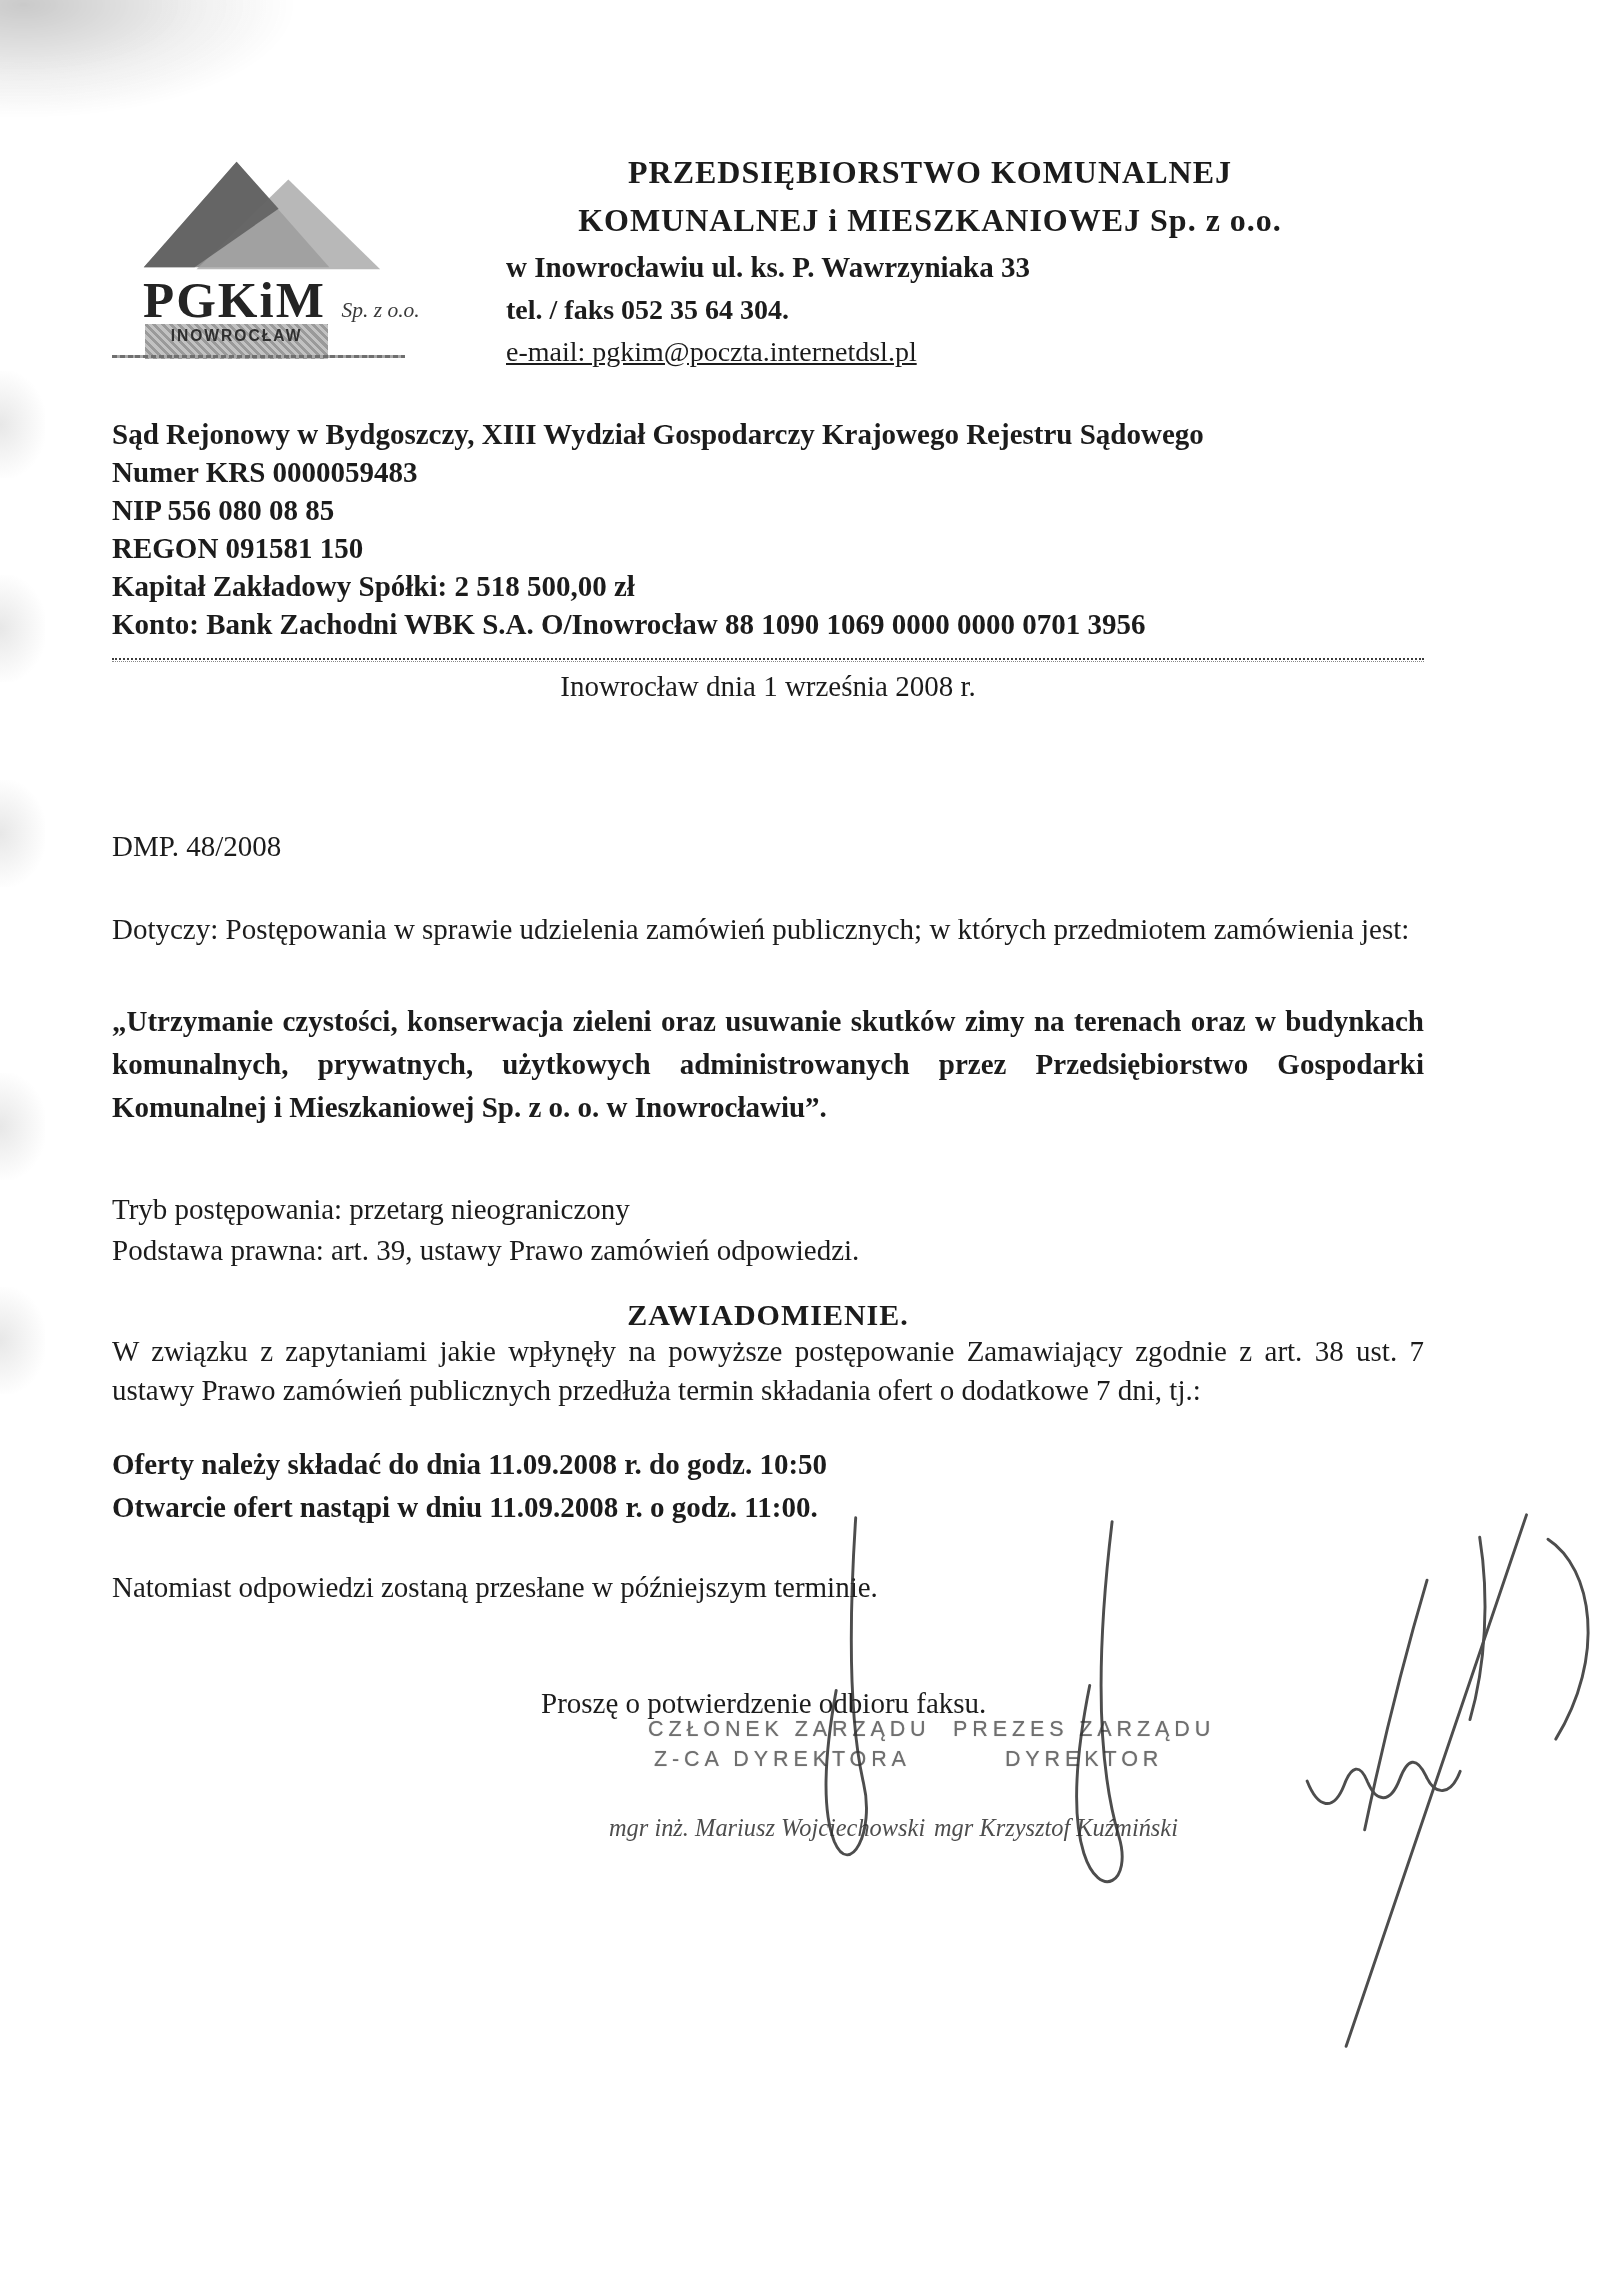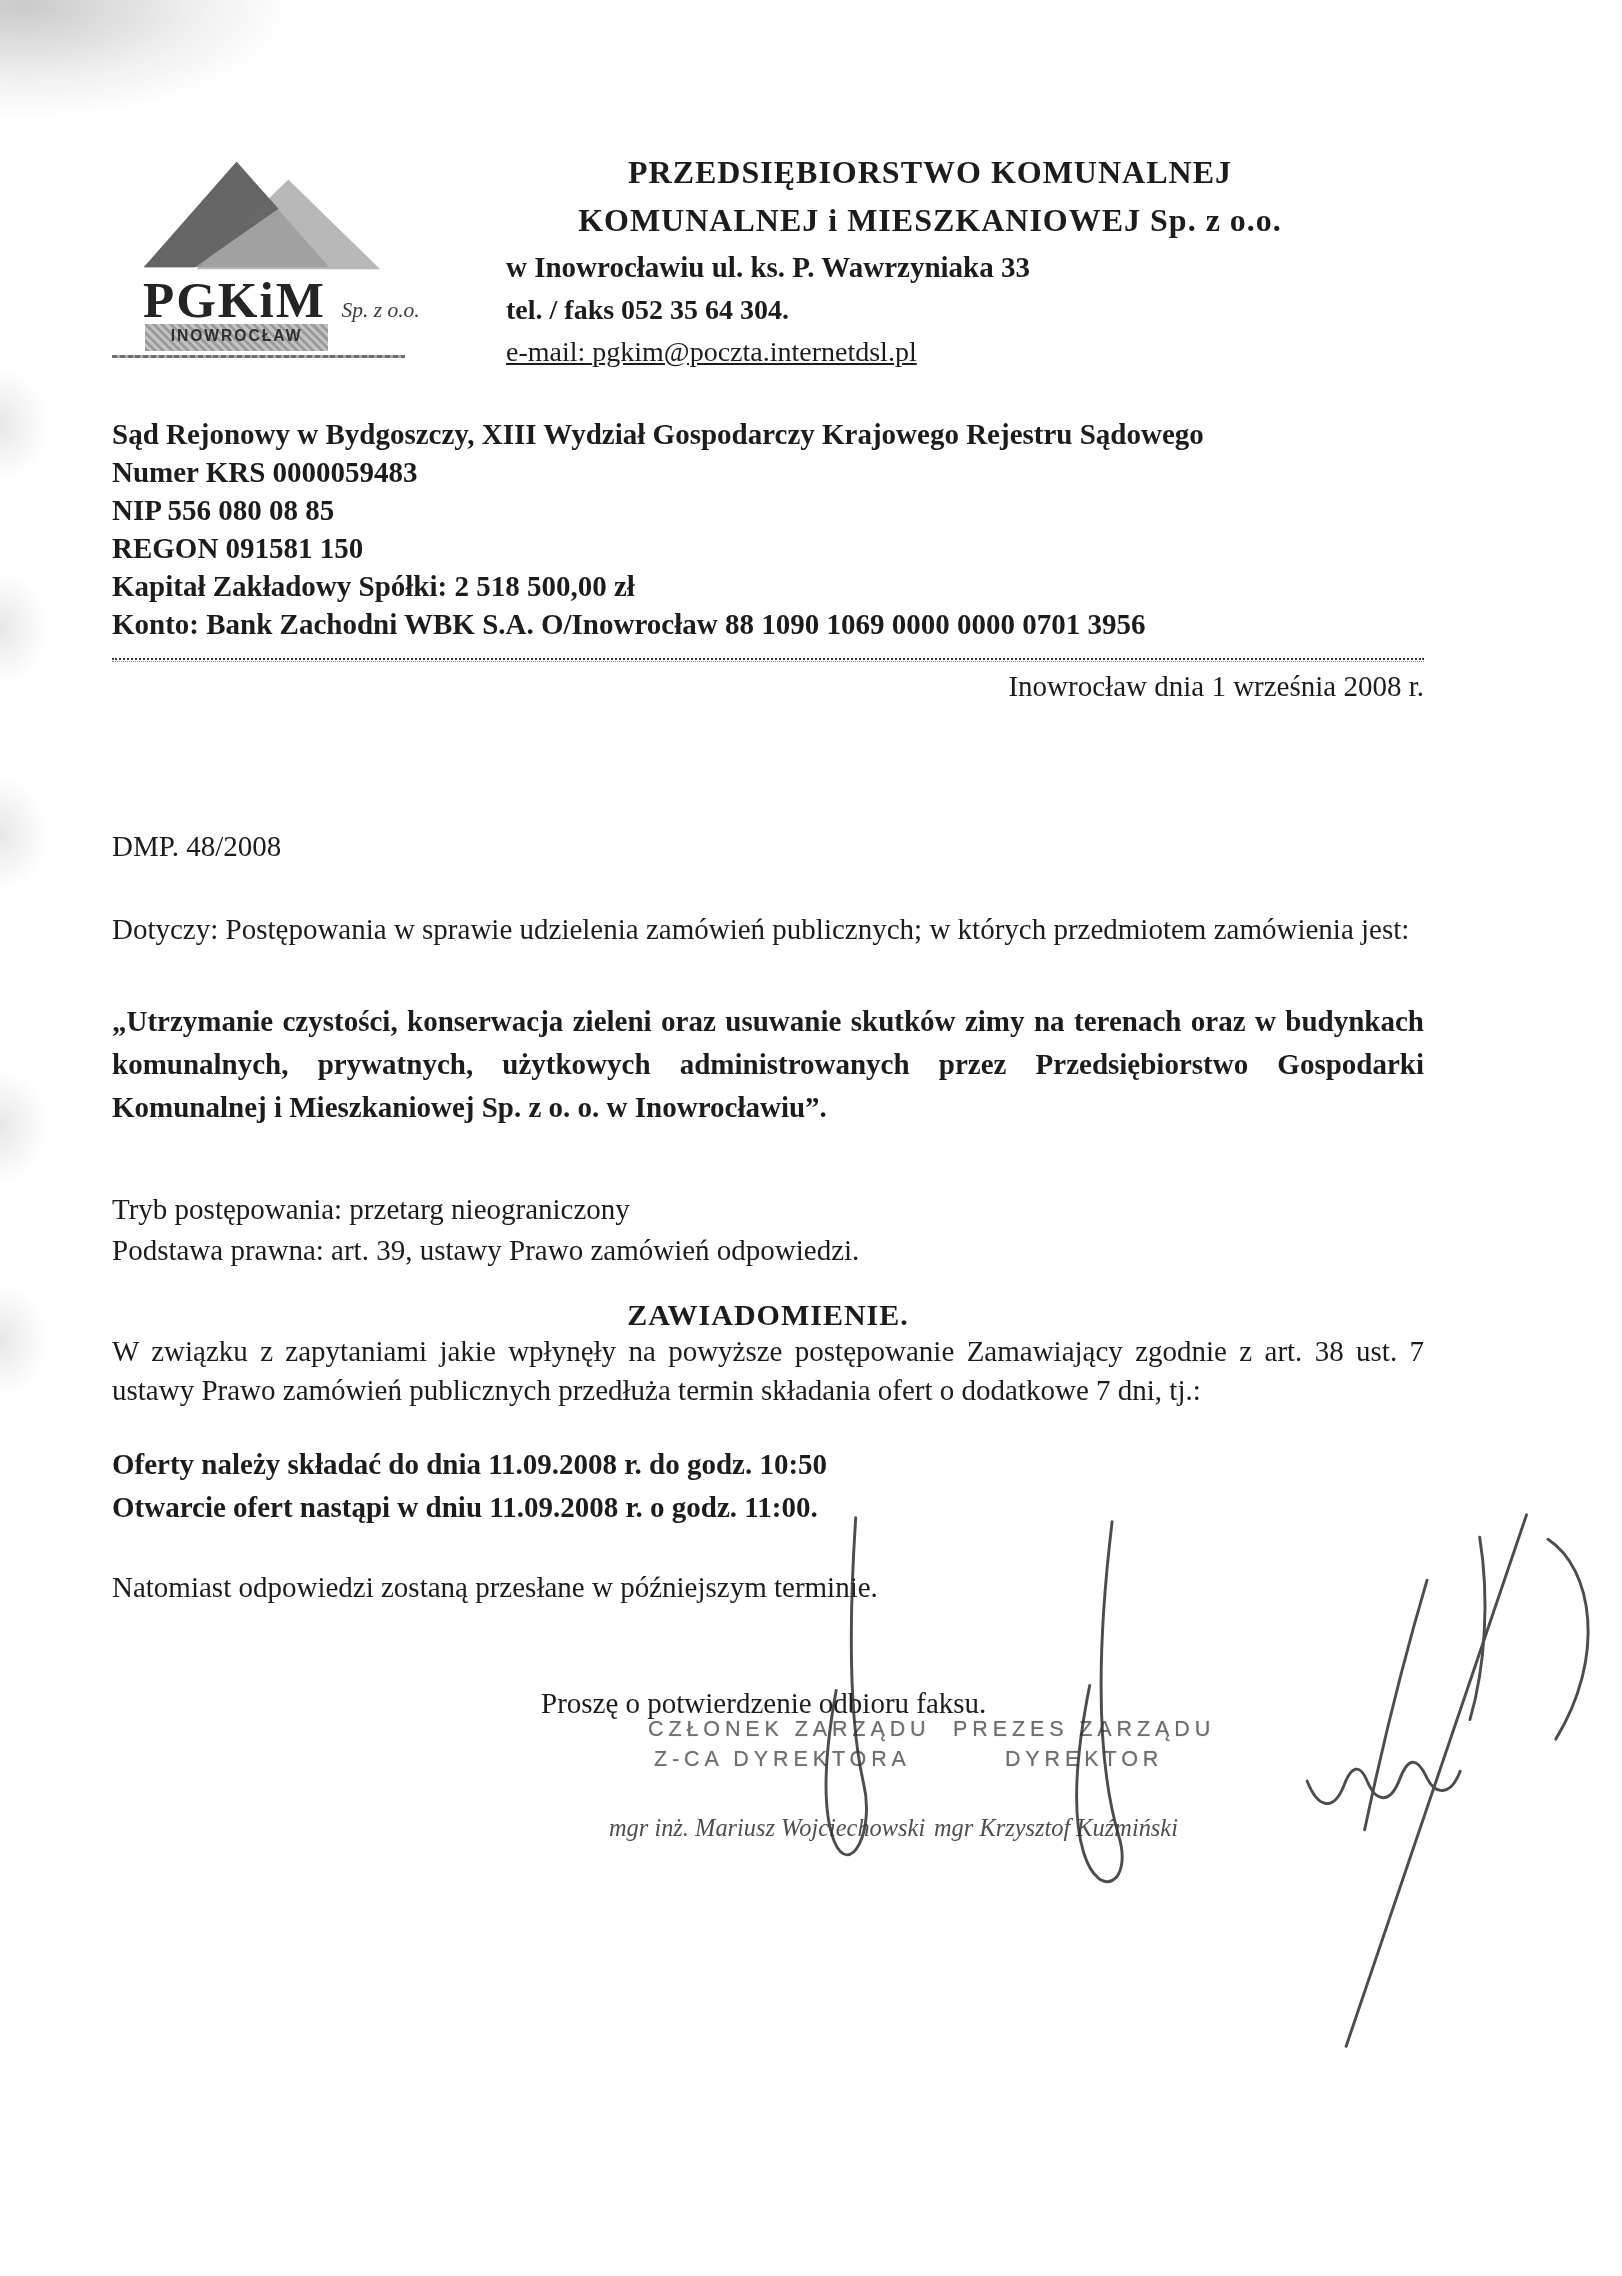--- a/index.html
+++ b/index.html
@@ -23,41 +23,41 @@
   .smudge { left:0; width:45px; height:107px; opacity:.14;
     background:radial-gradient(ellipse at 0% 50%, #555, transparent 75%); }
 
   
   .header-row { display:flex; align-items:flex-start; }
   .logo { position:relative; width:297px; min-width:297px; height:207px; margin-top:7.8px; }
   .logo-mountain { position:absolute; left:21.5px; top:0; }
   .logo-textline { position:absolute; left:31px; top:119px; white-space:nowrap; }
   .logo-acronym { font-size:51px; font-weight:bold; letter-spacing:2px; color:#242424; }
   .logo-suffix { font-style:italic; font-size:21.5px; margin-left:15.6px; color:#3a3a3a; }
-  .logo-band { position:absolute; left:33px; top:172px; width:183px; height:27px;
+  .logo-band { position:absolute; left:33px; top:172px; width:183px; height:35px;
     background:repeating-linear-gradient(45deg,#9a9a9a 0 2.9px,#c2c2c2 2.9px 5.9px);
     color:#2f2f2f; font-family:"Liberation Sans",sans-serif; font-weight:bold;
     font-size:15.6px; letter-spacing:2px; text-align:center; line-height:24.4px; }
   .logo-underline { position:absolute; left:0; top:203px; width:293px; height:2.9px;
     background:repeating-linear-gradient(90deg,#6f6f6f 0 4.9px,#a9a9a9 4.9px 7.8px); }
 
   .header-text { flex:1; padding-left:27px; margin-top:9.8px; }
   .h-line1,.h-line2,.h-line3 { text-align:center; font-weight:bold; }
   .h-line1 { font-size:32px; letter-spacing:1px; }
   .h-line2 { font-size:32px; margin-top:11.7px; letter-spacing:1px; }
   .h-line3 { font-size:29px; margin-top:11.7px; text-align:left; padding-left:70px; }
   .h-line4 { font-size:28px; font-weight:bold; margin-top:9.8px; padding-left:70px; }
   .h-line5 { font-size:28px; margin-top:9.8px; padding-left:70px; text-decoration:underline; }
 
   
   .registry { margin-top:47px; font-weight:bold; font-size:29px; line-height:38px; }
 
   .dotline { margin-top:15.6px; height:3.9px; border-top:2.9px dotted #3c3c3c; border-bottom:1px dotted #8a8a8a; width:100%; }
 
-  .date-line { text-align:right; font-size:29px; margin-top:7.8px; }
+  .date-line { text-align:center; font-size:29px; margin-top:7.8px; }
 
   .ref { margin-top:127px; font-size:29px; }
 
   .subject-intro { margin-top:47px; font-size:29px; line-height:39px; }
   .subject-bold { margin-top:51px; font-size:29px; font-weight:bold; line-height:43px; text-align:justify; }
 
   .mode-block { margin-top:60px; font-size:29px; line-height:41px; }
 
   .notice-title { margin-top:27px; text-align:center; font-size:30px; font-weight:bold; letter-spacing:1px; }
 

